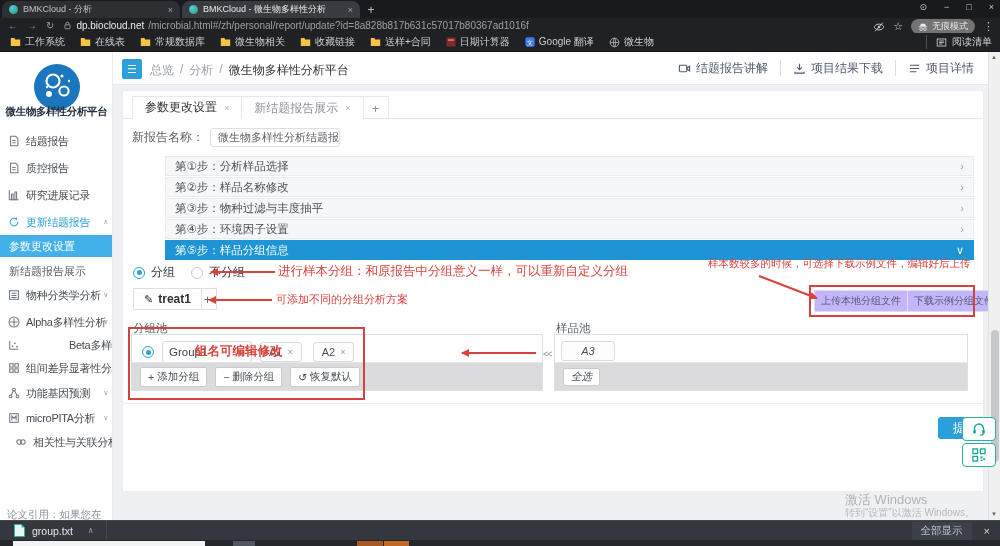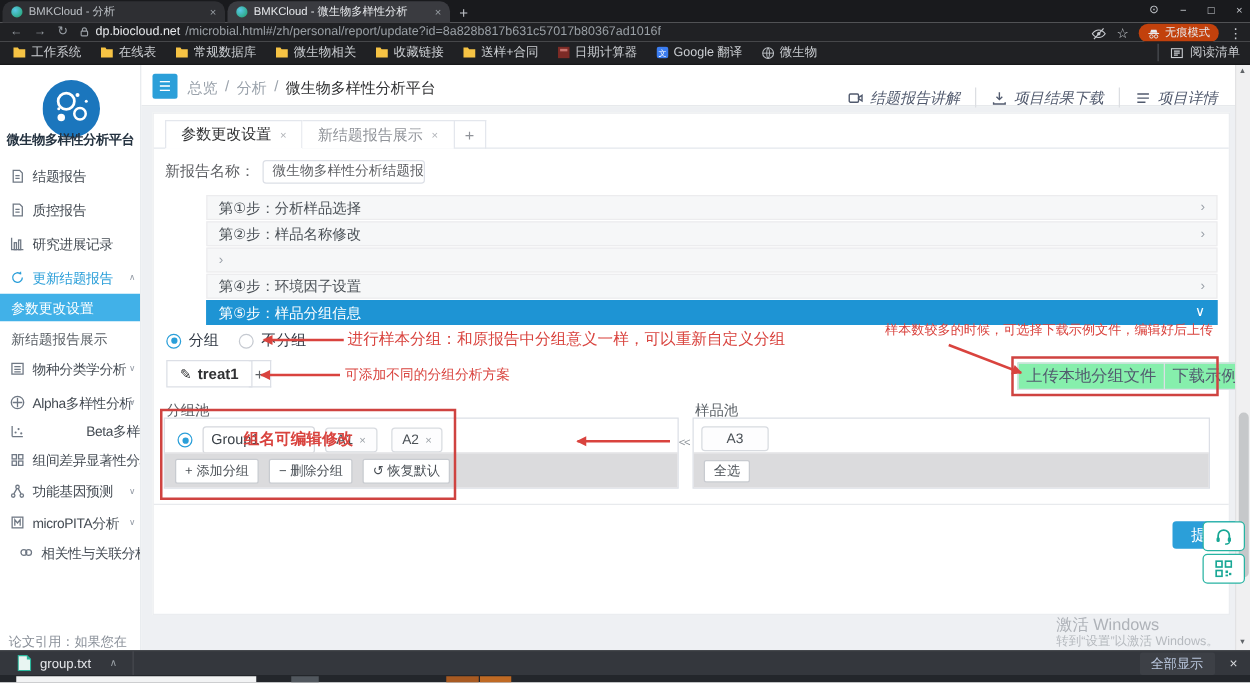--- a/index.html
+++ b/index.html
@@ -14,31 +14,31 @@
   .btab.active { background:#3a3b40; color:#e8eaed; }
   .favicon { width:9px; height:9px; border-radius:50%; background:radial-gradient(circle at 35% 35%, #5ac8e8, #1d9e63); flex:none; }
   .btab .tclose { margin-left:auto; font-size:9px; color:#9aa0a6; flex:none; }
   .newtab { width:22px; height:16px; color:#bdc1c6; font-size:12px; display:flex; align-items:center; justify-content:center; }
   #wincontrols { right:6px; top:2px; display:flex; gap:17px; color:#c8cbd0; font-size:9px; align-items:center; }
   #toolbar { left:0; top:18px; width:1000px; height:15px; background:#202124; display:flex; align-items:center; font-size:10px; color:#9aa0a6; padding:0 8px; gap:9px; }
   .urltext { display:flex; align-items:center; gap:4px; white-space:nowrap; }
   .url-domain { color:#e8eaed; font-size:10px; }
   .url-path { color:#9aa0a6; font-size:10px; }
   #toolbar-right { position:absolute; right:6px; top:19px; display:flex; align-items:center; gap:8px; color:#c8cbd0; }
-  .incog-pill { background:#c2410c; border-radius:8px; color:#e8eaed; padding:1px 7px; display:flex; gap:4px; align-items:center; font-size:9px; }
+  .incog-pill { background:#737373; border-radius:8px; color:#e8eaed; padding:1px 7px; display:flex; gap:4px; align-items:center; font-size:9px; }
   #bookmarksbar { left:0; top:33px; width:1000px; height:19px; background:#202124; border-bottom:1px solid #17181a; display:flex; align-items:center; padding-left:10px; gap:15px; font-size:10px; color:#cccfd3; }
   .bm { display:flex; align-items:center; gap:4px; white-space:nowrap; }
   #readlist { position:absolute; right:8px; top:35px; display:flex; gap:5px; align-items:center; color:#cccfd3; font-size:10px; border-left:1px solid #4a4d52; padding-left:9px; height:14px; }
 
   
   #pageheader { left:113px; top:52px; width:887px; height:33px; background:#fff; border-bottom:1px solid #e7e9ec; z-index:2; }
   #hamburger { left:9px; top:7px; width:20px; height:20px; background:#2b9fd9; border-radius:2px; color:#fff; display:flex; align-items:center; justify-content:center; font-size:11px; }
   #breadcrumb { left:37px; top:10px; font-size:12px; color:#9aa2ab; display:flex; gap:6px; white-space:nowrap; }
   #breadcrumb .crumb-last { color:#303133; }
-  #header-actions { right:14px; top:18px; display:flex; align-items:center; font-size:12px; color:#515a6e;font-style:italic; }
+  #header-actions { right:14px; top:8px; display:flex; align-items:center; font-size:12px; color:#515a6e; }
   .hact { display:flex; gap:5px; align-items:center; padding:0 12px; border-left:1px solid #dcdee2; height:16px; }
   .hact:first-child { border-left:none; }
   .hact .icon { color:#515a6e; }
 
   
   #sidebar { left:0; top:52px; width:113px; height:468px; background:#fff; border-right:1px solid #e9ecef; z-index:3; overflow:hidden; }
   #logo { left:34px; top:12px; }
   #sb-title { left:0; top:53px; width:113px; text-align:center; font-size:10.5px; letter-spacing:-0.3px; color:#23313f; font-weight:bold; }
   .sb-item { left:0; width:113px; height:20px; display:flex; align-items:center; padding-left:8px; gap:5px; font-size:11px; letter-spacing:-0.3px; color:#454c54; white-space:nowrap; }
   .sb-item .micon { width:13px; flex:none; color:#6f7884; display:flex; }
@@ -80,31 +80,31 @@
   .rarrow { position:absolute; height:2px; background:#d9433e; z-index:6; }
   .ar-left::before { content:""; position:absolute; left:-1px; top:-3px; border-right:8px solid #d9433e; border-top:4px solid transparent; border-bottom:4px solid transparent; }
   .ar-right::after { content:""; position:absolute; right:-1px; top:-3px; border-left:8px solid #d9433e; border-top:4px solid transparent; border-bottom:4px solid transparent; }
   #arrow1 { left:88px; top:180px; width:64px; }
   #arrow2 { left:636px; top:184px; width:62px; transform:rotate(21deg); transform-origin:left center; }
   #arrow3 { left:86px; top:208px; width:63px; }
   #arrow4 { left:330px; top:17px; width:74px; }
   #scheme-tab { left:10px; top:197px; height:22px; border:1px solid #dcdfe6; background:#fff; display:flex; align-items:center; gap:5px; padding:0 10px; font-size:12px; color:#303133; font-weight:bold; }
   #scheme-add { left:76px; top:197px; width:18px; height:22px; border:1px solid #dcdfe6; border-left:none; display:flex; align-items:center; justify-content:center; color:#606266; font-size:13px; }
   #upload-group { left:691px; top:199px; display:flex; z-index:4; }
-  .upbtn { height:22px; background:#86efac; border:1px solid #dcdfe6; font-size:13px; color:#515a6e; display:flex; align-items:center; padding:0 6px; white-space:nowrap; }
+  .upbtn { height:22px; background:#c4b5fd; border:1px solid #dcdfe6; font-size:10px; color:#515a6e; display:flex; align-items:center; padding:0 6px; white-space:nowrap; }
   .upbtn + .upbtn { border-left:none; }
   .redbox { position:absolute; border:2px solid #cf4340; z-index:5; pointer-events:none; }
   #redbox-upload { left:686px; top:194px; width:166px; height:32px; }
   #redbox-group { left:5px; top:236px; width:237px; height:73px; }
   .pool-label { font-size:11.5px; color:#5a6066; }
   #gp-label { left:10px; top:230px; }
   #sp-label { left:433px; top:230px; }
   .pool-panel { top:243px; height:57px; border:1px solid #dcdfe6; background:#fff; }
   #gp-panel { left:8px; width:412px; }
-  #sp-panel { left:431px; width:414px; }
+  #sp-panel { left:431px; width:414px;font-style:italic; }
   .pool-strip { position:absolute; left:0; right:0; bottom:0; height:28px; background:#dbdbdd; border-top:1px solid #e6e6e8; display:flex; align-items:center; gap:8px; padding-left:8px; }
   .mini-btn { height:20px; background:#fff; border:1px solid #c8cbd0; border-radius:2px; font-size:10.5px; color:#4a5056; display:flex; align-items:center; gap:3px; padding:0 7px; white-space:nowrap; }
   .chip { height:20px; border:1px solid #d8dbe0; border-radius:3px; background:#fdfdfe; font-size:11px; color:#4a5056; display:flex; align-items:center; gap:5px; padding:0 8px; white-space:nowrap; }
   .chip .chip-x { font-size:9px; color:#9aa0a6; }
   #gp-row { position:absolute; left:10px; top:6px; display:flex; align-items:center; gap:8px; }
   #group-input { width:90px; height:22px; border:1px solid #d5d8dd; border-radius:3px; font-size:11.5px; color:#3a4148; padding:0 6px; line-height:20px; overflow:hidden; }
   #collapse-sym { left:420px; top:258px; font-size:9px; color:#8a9096; letter-spacing:-1px; }
   #sp-chip { position:absolute; left:6px; top:6px; width:54px; justify-content:center; }
   #selall-btn { height:18px; font-size:10.5px; }
   #step5-divider { left:0; top:312px; right:0; border-top:1px solid #e8eaed; }
@@ -484,20 +484,21 @@
     <div class="abs" id="steps-list">
         <div class="step">
           <span>第①步：分析样品选择</span>
           <span class="chev">›</span>
         </div>
         <div class="step">
           <span>第②步：样品名称修改</span>
           <span class="chev">›</span>
         </div>
         <div class="step">
+          <span>第③步：物种过滤与丰度抽平</span>
           <span class="chev">›</span>
         </div>
         <div class="step">
           <span>第④步：环境因子设置</span>
           <span class="chev">›</span>
         </div>
         <div class="step active">
           <span>第⑤步：样品分组信息</span>
           <span class="chev">∨</span>
         </div>

